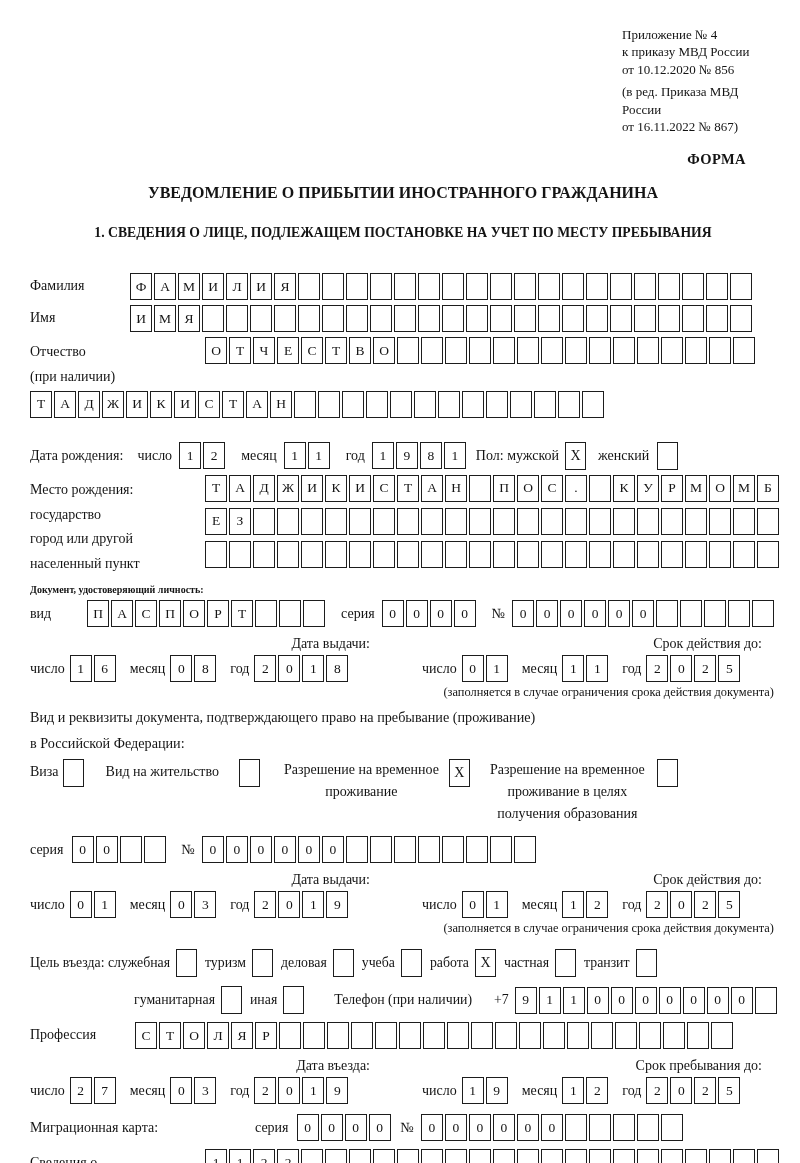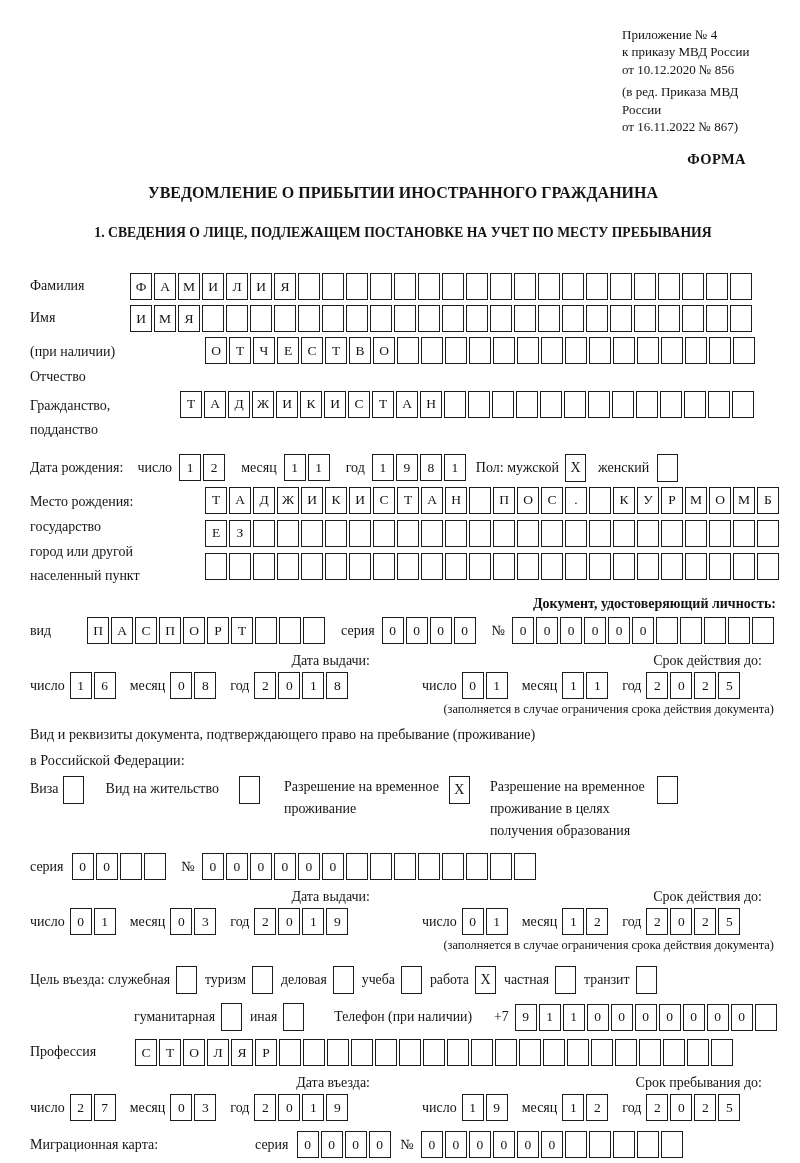--- a/index.html
+++ b/index.html
@@ -8,47 +8,47 @@
        font-family:"Liberation Serif",serif;font-size:14px}
   .page{padding:26px 24px 16px 30px}
   .annex{margin-left:592px;font-size:13px;line-height:1.34}
   .annex-gap{height:5px}
   .forma{font-weight:bold;text-align:right;padding-right:30px;margin-top:16px;font-size:14.5px;letter-spacing:.4px}
   .title{text-align:center;font-weight:bold;font-size:16px;margin-top:13px;line-height:1.5}
   .uline{display:inline-block;width:52px;border-bottom:2.2px solid #222;margin-left:10px;height:14px;vertical-align:baseline}
   .sec1{font-weight:bold;font-size:13.7px;text-align:center;margin-top:20px;white-space:nowrap}
 
   .crow{display:flex;align-items:flex-start;margin-top:5px}
-  .irow{display:flex;align-items:center;margin-top:12px}
+  .irow{display:flex;align-items:center;margin-top:24px}
   .lbl{flex:none;padding-top:5px}
   .lbl2{line-height:1.72;padding-top:3px}
   .w100{width:100px}.w150{width:150px}.w175{width:175px}.w105{width:105px}.w225{width:225px}
   .cells{display:flex;flex:none}
   .cell{flex:none;width:22px;height:27px;border:1.6px solid #1d1d1d;margin-right:2px;
         display:inline-flex;align-items:center;justify-content:center;font-size:13.5px}
   .cb{display:inline-flex;flex:none;width:21px;height:28px;border:1.6px solid #1d1d1d;
       align-items:center;justify-content:center;font-size:14px}
   .stack{display:flex;flex-direction:column}
   .stack .cells{margin-bottom:6px}
 
-  .dochead{text-align:right;font-weight:bold;margin-top:7px;font-size:14px}
+  .dochead{text-align:left;font-weight:bold;margin-top:7px;font-size:10px}
   .mlbl{margin:0 7px 0 14px}
   .slbl{margin-right:8px}
 
   .dates{display:flex;margin-top:9px}
   .dcol-l{width:392px}
   .dcol-r{flex:1}
   .dhead{text-align:right;width:340px;margin-bottom:3px}
   .dline{display:flex;align-items:center}
   .dlbl{margin-right:5px}
   .dml{margin-left:12px}
   .note{text-align:right;font-size:12.4px;margin-top:3px;padding-right:2px}
   .para{margin-top:9px;font-size:14.2px}
   .vrow{display:flex;align-items:flex-start;margin-top:7px}
-  .opt{line-height:1.55;font-size:14px}
+  .opt{text-align:center;line-height:1.55;font-size:14px}
   .vcb{margin:0 14px 0 10px}
   .prow{display:flex;align-items:center;margin-top:13px;font-size:13.8px;white-space:nowrap}
   .pcb{margin:0 8px 0 6px}
 </style>
 </head>
 <body>
 
 <div class="page">
 
   <div class="annex">
@@ -127,22 +127,22 @@
         <span class="cell"></span>
         <span class="cell"></span>
         <span class="cell"></span>
         <span class="cell"></span>
         <span class="cell"></span>
       </span>
   </div>
 
   <div class="crow">
     <span class="lbl lbl2 w175">
+      <span style="display:block">Отчество</span>
       <span style="display:block">(при наличии)</span>
-      <span style="display:block">Отчество</span>
     </span>
     <span class="cells">
         <span class="cell">О</span>
         <span class="cell">Т</span>
         <span class="cell">Ч</span>
         <span class="cell">Е</span>
         <span class="cell">С</span>
         <span class="cell">Т</span>
         <span class="cell">В</span>
         <span class="cell">О</span>
@@ -158,24 +158,20 @@
         <span class="cell"></span>
         <span class="cell"></span>
         <span class="cell"></span>
         <span class="cell"></span>
         <span class="cell"></span>
         <span class="cell"></span>
       </span>
   </div>
 
   <div class="crow" style="margin-top:2px">
-    <span class="lbl lbl2 w150">
-      <span style="display:block">Гражданство,</span>
-      <span style="display:block">подданство</span>
-    </span>
     <span class="cells">
         <span class="cell">Т</span>
         <span class="cell">А</span>
         <span class="cell">Д</span>
         <span class="cell">Ж</span>
         <span class="cell">И</span>
         <span class="cell">К</span>
         <span class="cell">И</span>
         <span class="cell">С</span>
         <span class="cell">Т</span>

